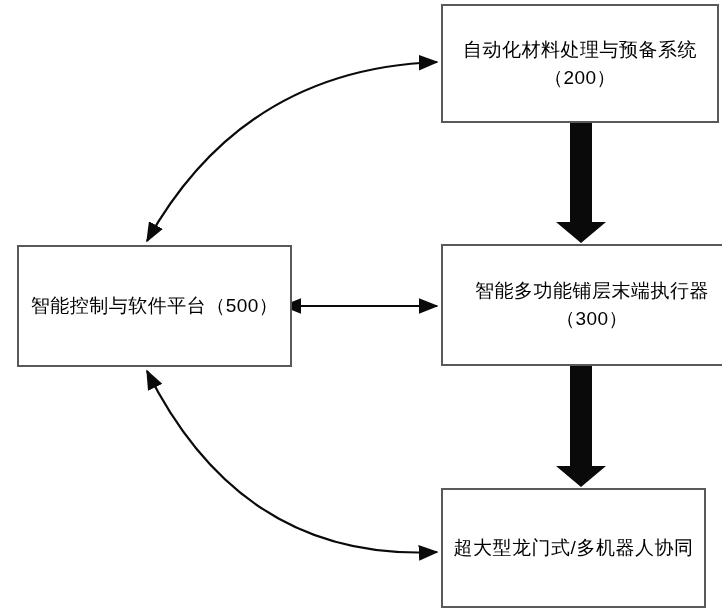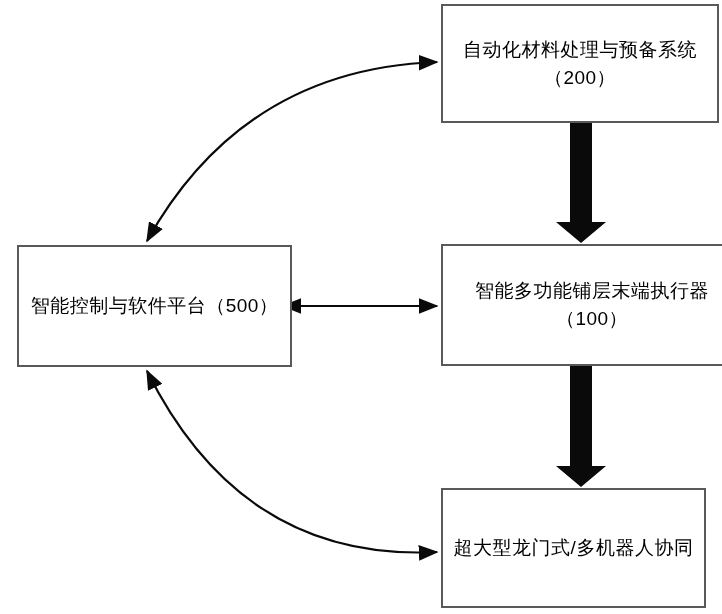--- a/index.html
+++ b/index.html
@@ -62,21 +62,21 @@
     <polygon points="570,366 592,366 592,466 606,466 581,487 556,466 570,466" fill="#0a0a0a"></polygon>
   </svg>
 
   <div class="node" id="node-200">
     <span>自动化材料处理与预备系统</span>
     <span>（200）</span>
   </div>
 
   <div class="node" id="node-300">
     <span>智能多功能铺层末端执行器</span>
-    <span>（100）</span>
+    <span>（300）</span>
   </div>
 
   <div class="node" id="node-400">
     <span>超大型龙门式/多机器人协同</span>
   </div>
 
   <div class="node" id="node-500">
     <span>智能控制与软件平台（500）</span>
   </div>
 

